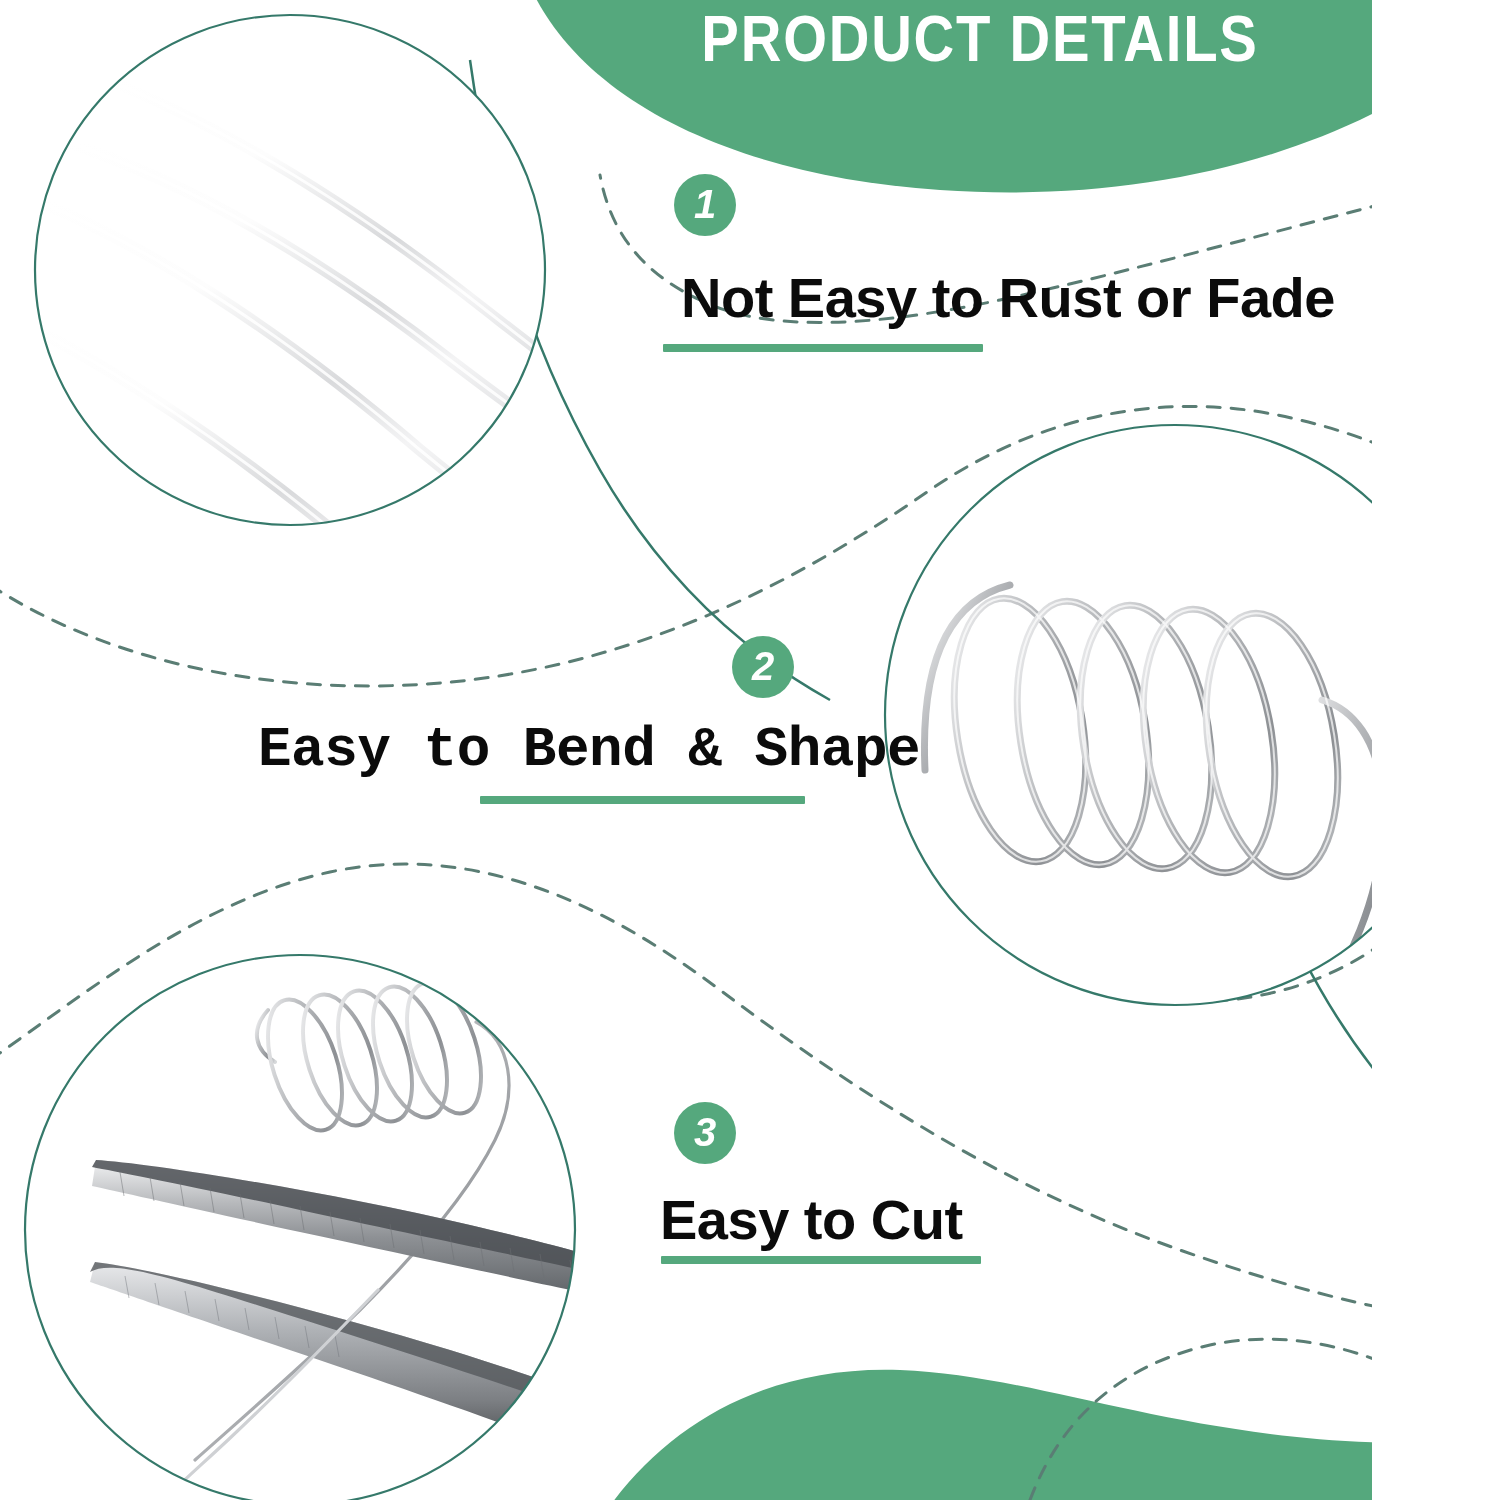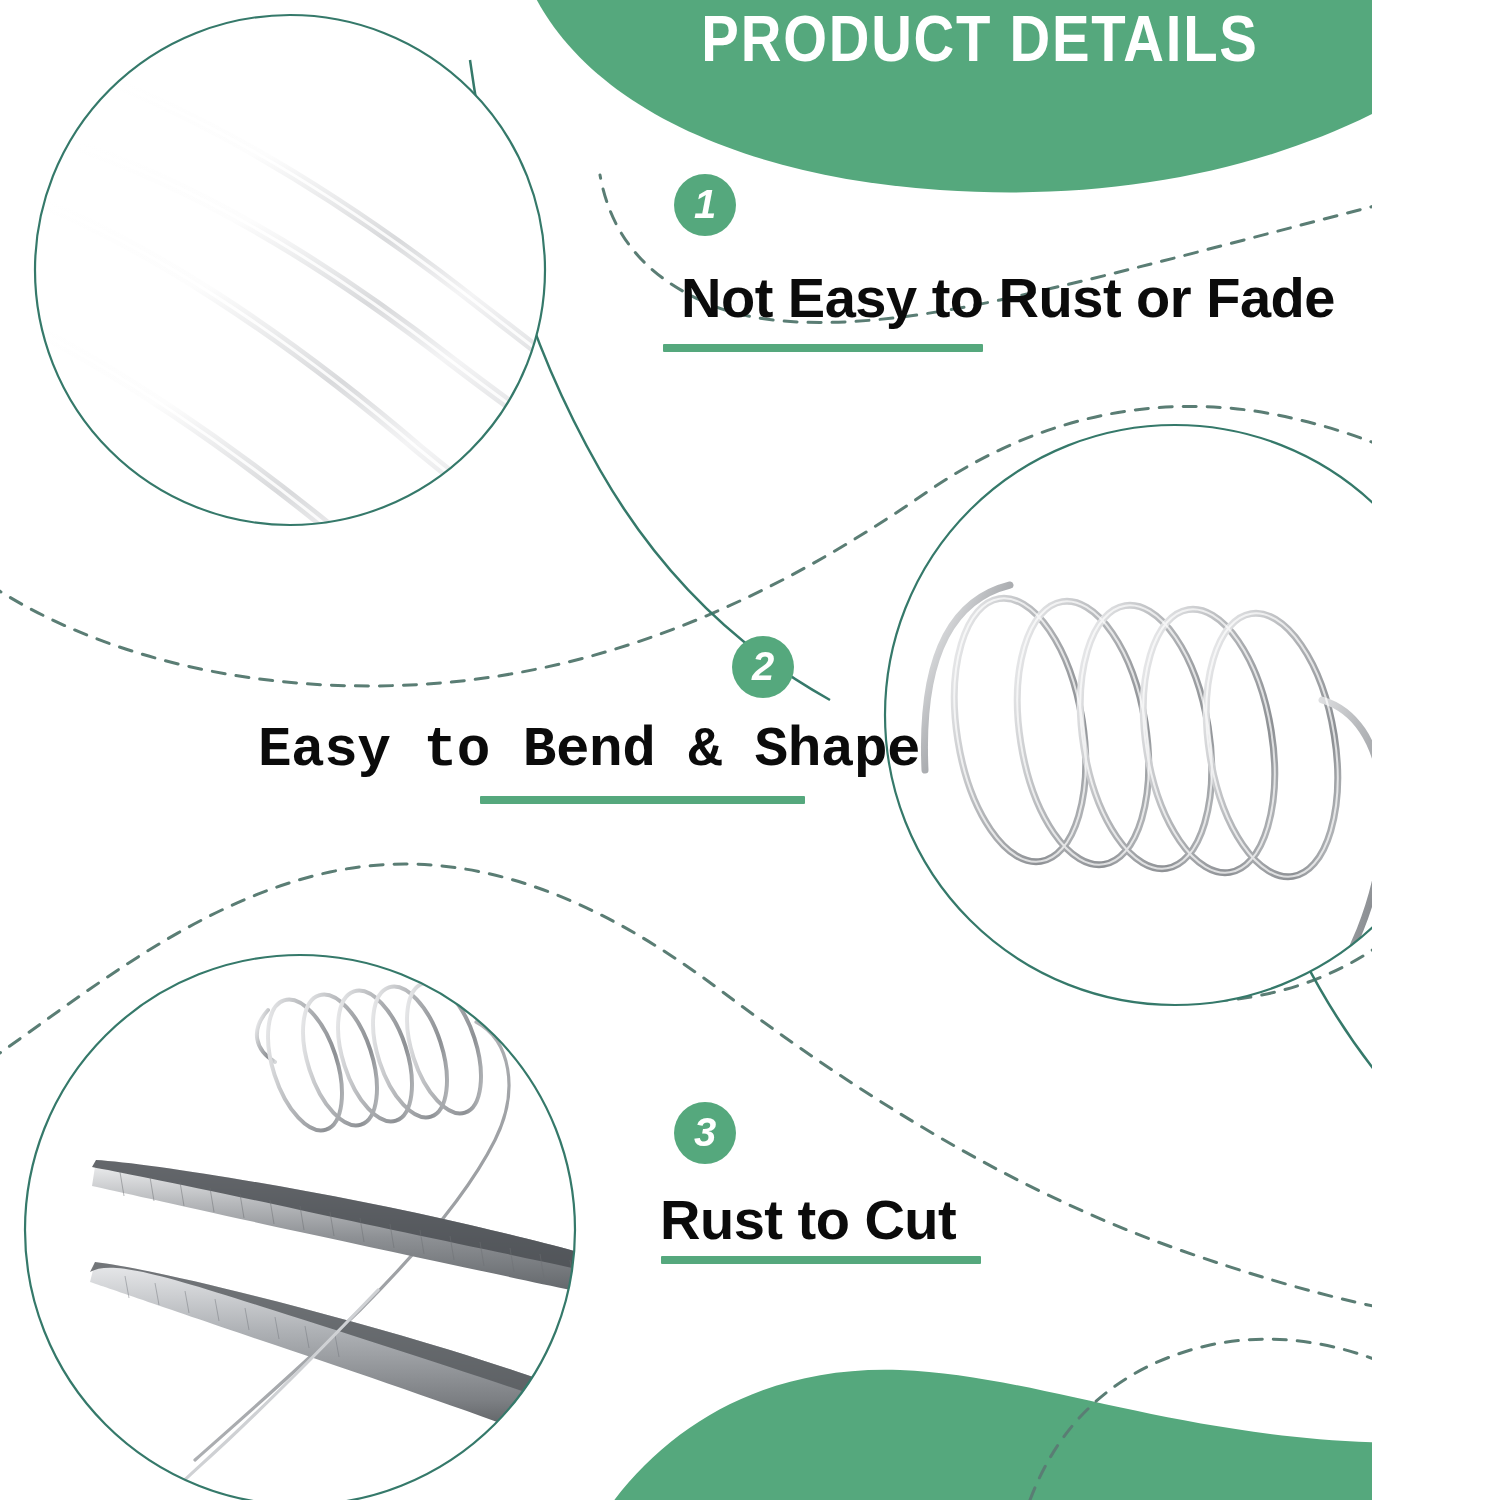--- a/index.html
+++ b/index.html
@@ -316,18 +316,18 @@
         <span>2</span>
       </div>
       <div class="f-title">Easy to Bend &amp; Shape</div>
       <div class="f-rule"></div>
     </div>
 
     <div class="feature" id="feature-3">
       <div class="badge">
         <span>3</span>
       </div>
-      <div class="f-title">Rust to Cut</div>
+      <div class="f-title">Easy to Cut</div>
       <div class="f-rule"></div>
     </div>
 
   </div>
 </div>
 
 </body></html>

